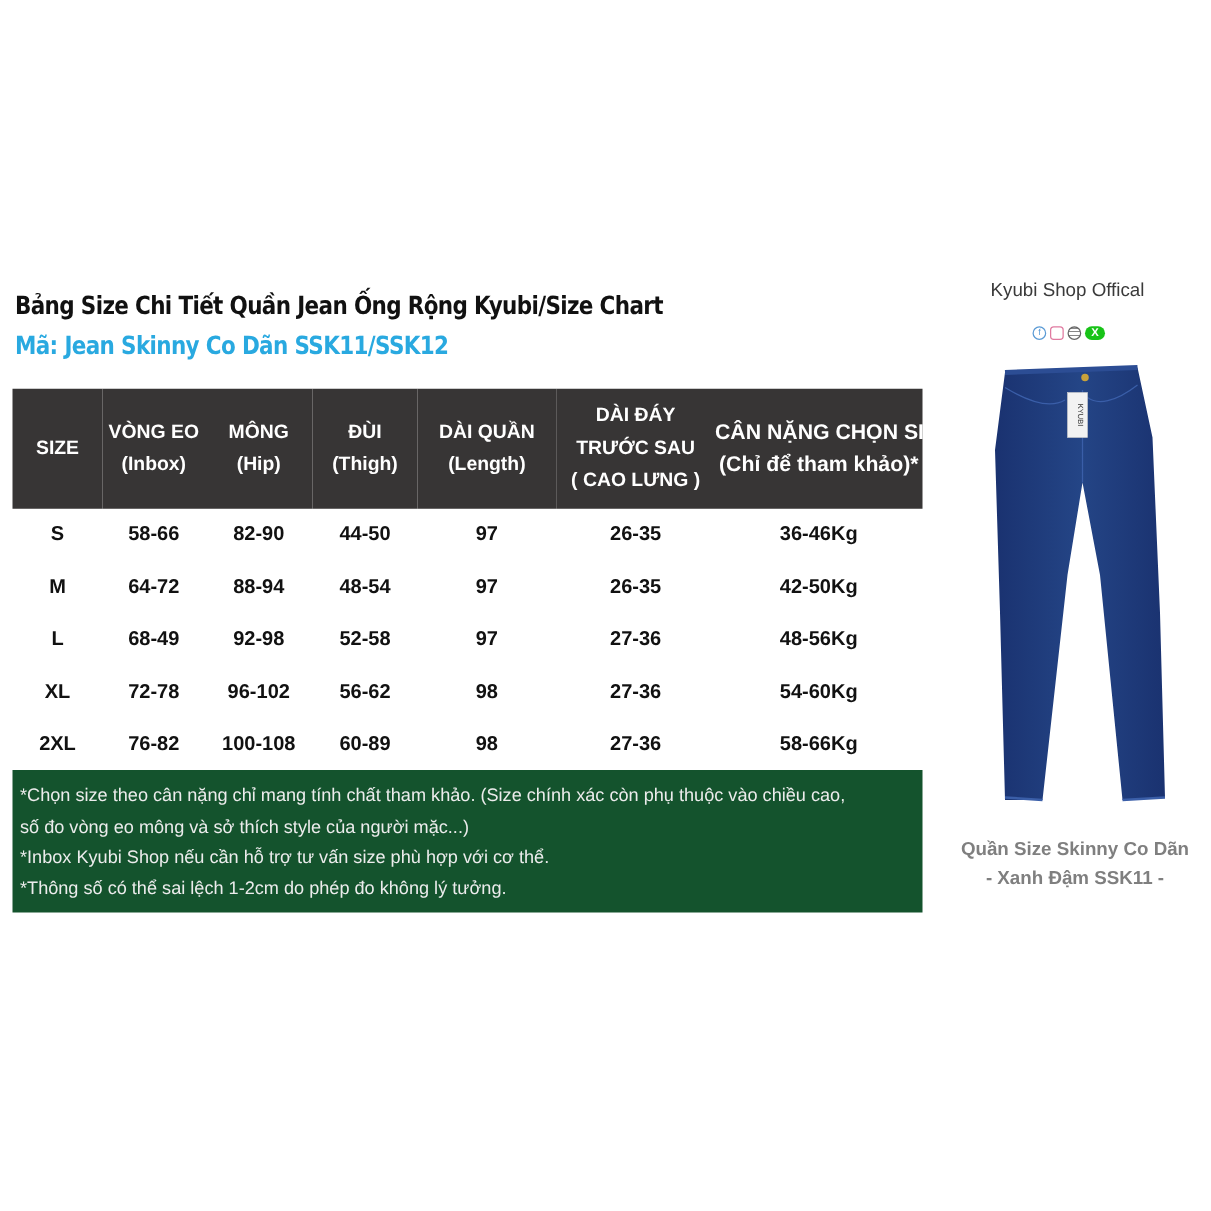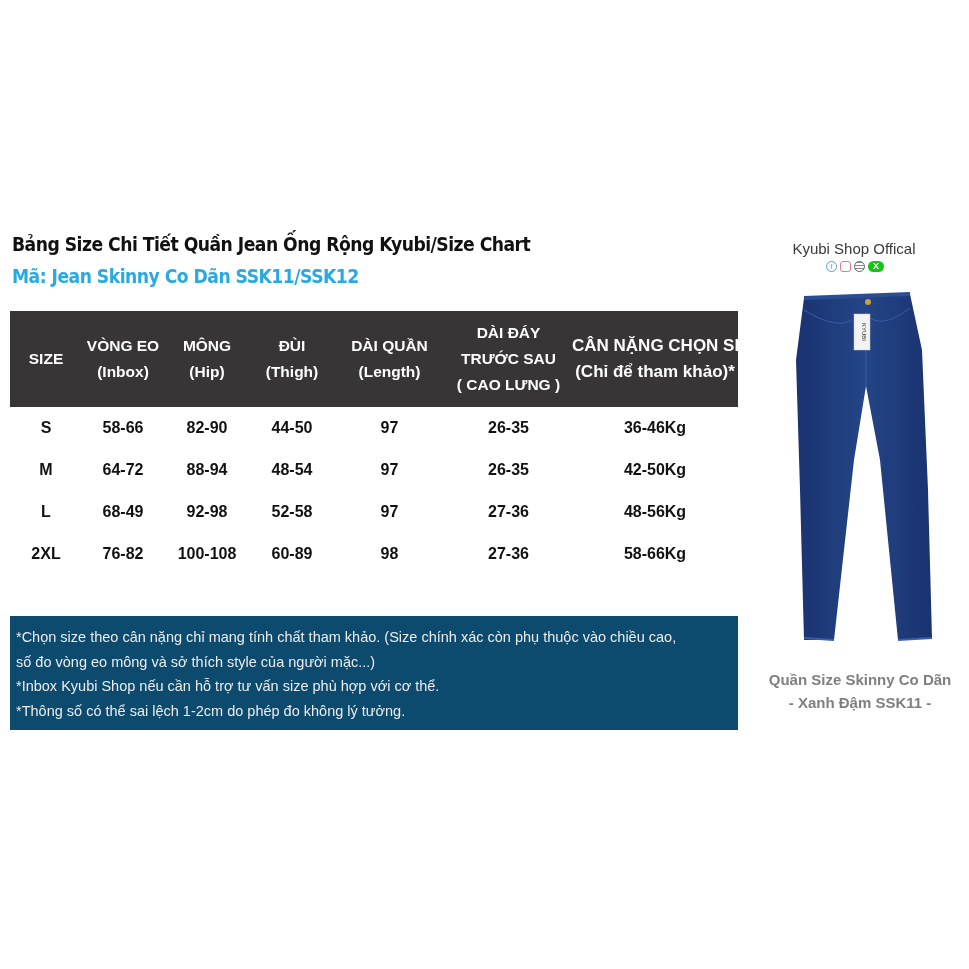--- a/index.html
+++ b/index.html
@@ -28,26 +28,26 @@
       height: 96px; padding: 0; text-align: center; vertical-align: middle; line-height: 26px;
     }
     .size-table td {
       height: 42px; padding: 0; text-align: center; vertical-align: middle;
       font-weight: bold; font-size: 16px; color: #111;
     }
     .size-table tr.row-last td { height: 41px; }
     .th-line { display: block; white-space: nowrap; }
     .notes {
       position: absolute; left: 10px; top: 616px; width: 728px; height: 114px;
-      background: #0c4a6e; color: #ececec; box-sizing: border-box;
+      background: #14532d; color: #ececec; box-sizing: border-box;
       padding: 9px 8px 0 6px; font-size: 14.5px; line-height: 24.5px;
     }
     .note-line { display: block; white-space: nowrap; }
     .shop {
-      position: absolute; left: 779px; top: 240px; width: 150px; text-align: center;
+      position: absolute; left: 779px; top: 224px; width: 150px; text-align: center;
       font-size: 15px; color: #3a3a3a;
     }
     .social { position: absolute; left: 826px; top: 261px; display: flex; gap: 3px; align-items: center; }
     .soc { width: 11px; height: 11px; border-radius: 50%; box-sizing: border-box; font-size: 7px; line-height: 9px; text-align: center; }
     .soc.fb { border: 1.3px solid #5b9bd5; color: #5b9bd5; }
     .soc.ig { border: 1.3px solid #e07aa0; border-radius: 3px; }
     .soc.web { border: 1.3px solid #666; background: repeating-linear-gradient(0deg, #fff 0 2px, #888 2px 3px); }
     .soc.x { width: 16px; background: #18c318; color: #fff; font-weight: bold; border-radius: 6px; font-size: 9px; line-height: 11px; }
     .jeans { position: absolute; left: 782px; top: 290px; width: 160px; height: 360px; }
     .caption {
@@ -125,20 +125,29 @@
     </tr>
     <tr>
       <td>L</td>
       <td>68-49</td>
       <td>92-98</td>
       <td>52-58</td>
       <td>97</td>
       <td>27-36</td>
       <td>48-56Kg</td>
     </tr>
+    <tr>
+      <td>XL</td>
+      <td>72-78</td>
+      <td>96-102</td>
+      <td>56-62</td>
+      <td>98</td>
+      <td>27-36</td>
+      <td>54-60Kg</td>
+    </tr>
     <tr class="row-last">
       <td>2XL</td>
       <td>76-82</td>
       <td>100-108</td>
       <td>60-89</td>
       <td>98</td>
       <td>27-36</td>
       <td>58-66Kg</td>
     </tr>
   </tbody>

